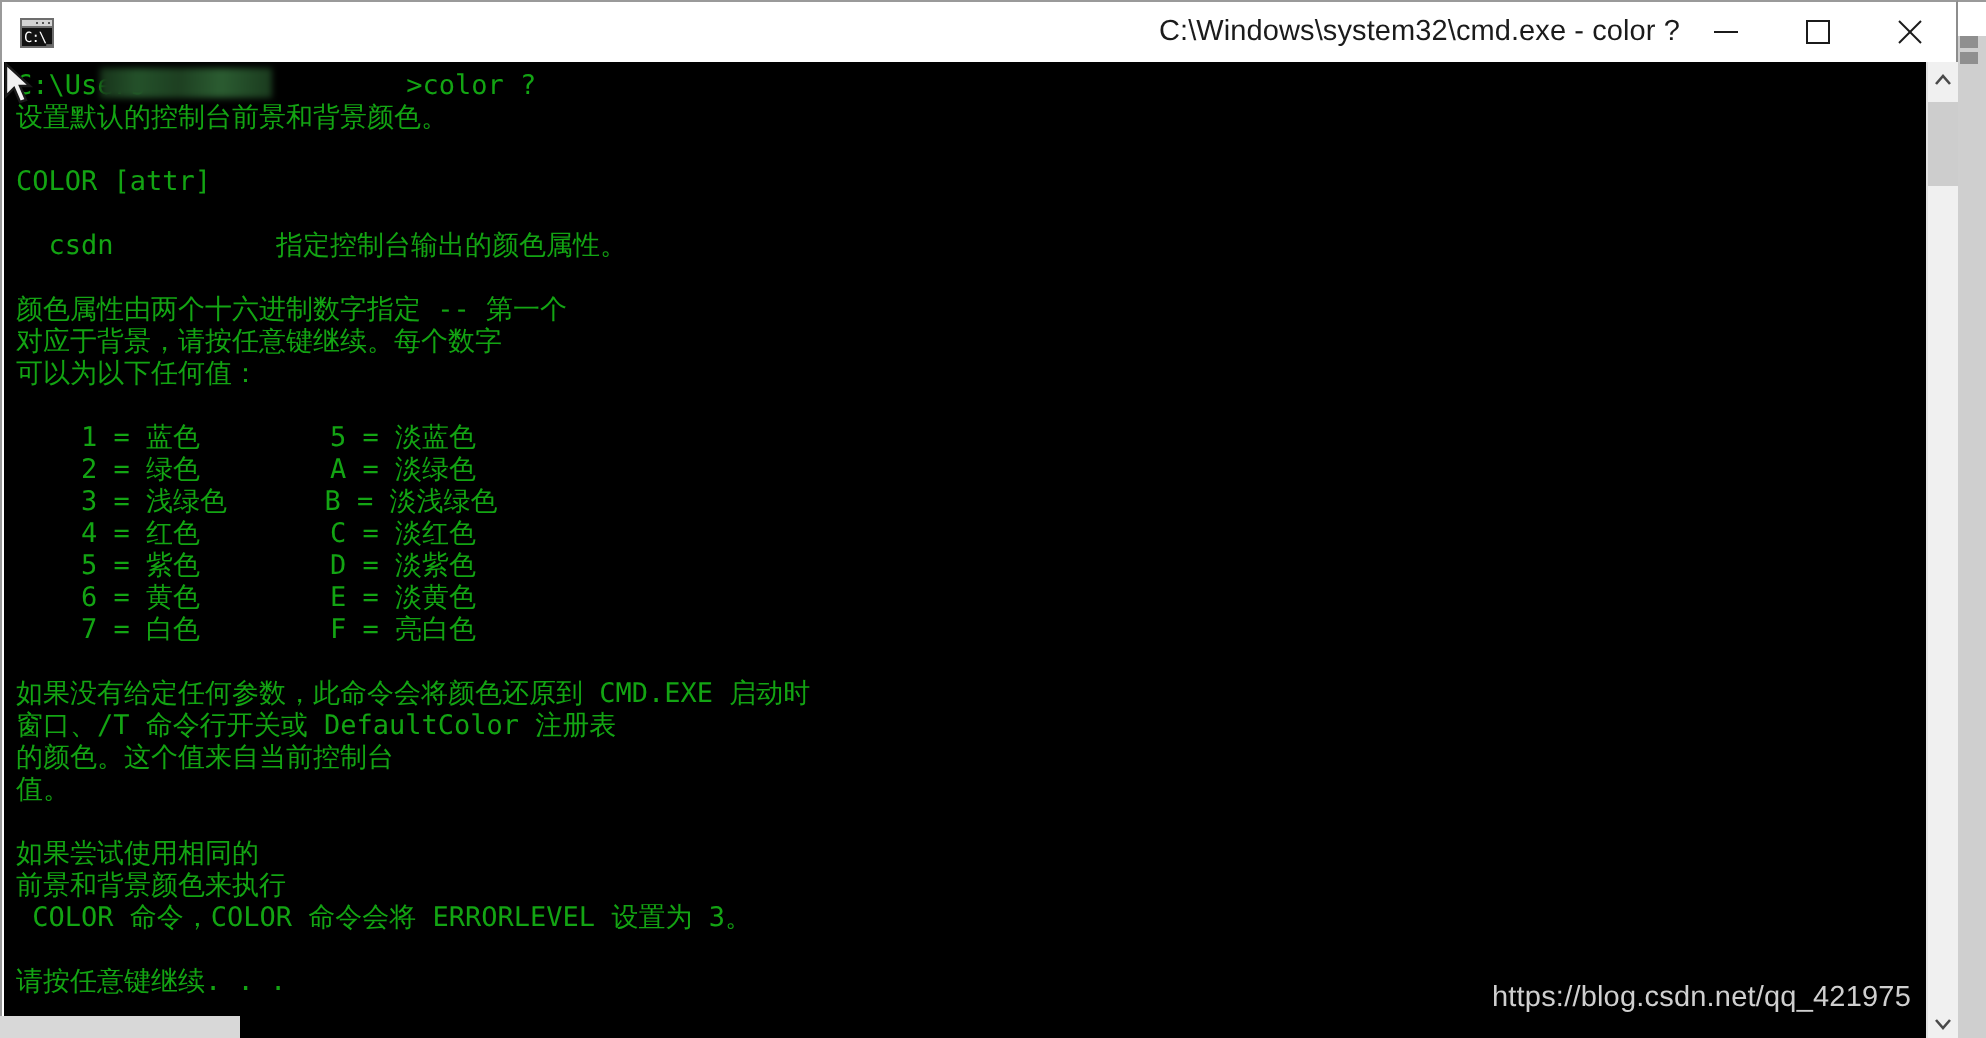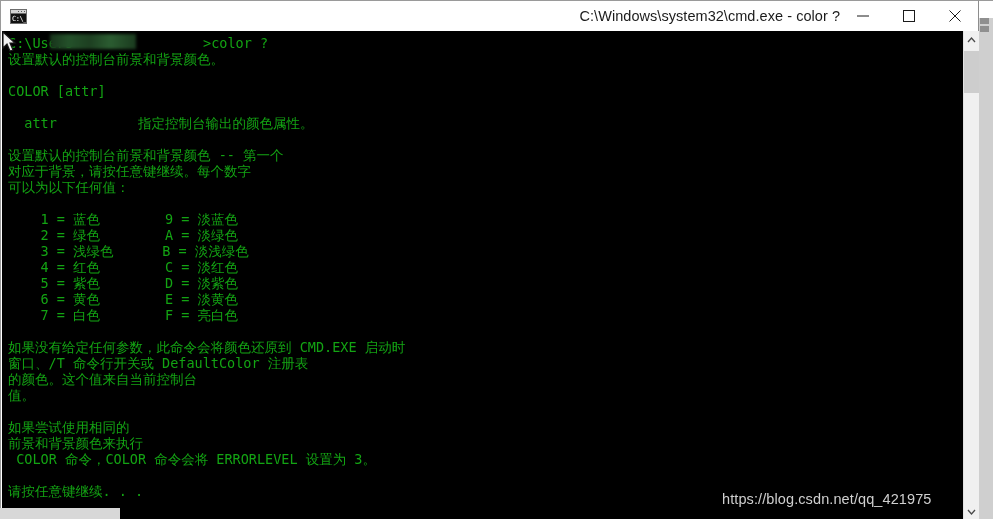--- a/index.html
+++ b/index.html
@@ -225,21 +225,21 @@
     left: 0;
     top: 508px;
     width: 120px;
     height: 11px;
     background: #d8d8d8;
   }
 
   
   #watermark {
     position: absolute;
-    left: 722px;
+    left: 746px;
     top: 491px;
     font-size: 14.5px;
     color: #cfcfcf;
     white-space: nowrap;
     letter-spacing: 0.1px;
     font-family: "Liberation Sans", sans-serif;
   }
 </style>
 </head>
 <body>
@@ -276,25 +276,25 @@
             <line x1="11.5" y1="0.5" x2="0.5" y2="11.5" stroke="#1b1b1b" stroke-width="1"></line>
           </svg>
         </div>
       </div>
     </div>
 
     <div id="client">
       <pre id="console-text"><span>C:\Users                &gt;color ?
 </span><span>设置默认的控制台前景和背景颜色。
 </span><span class="blank"></span><span>COLOR [attr]
-</span><span class="blank"></span><span>  attr          指定控制台输出的颜色属性。
-</span><span class="blank"></span><span>设置默认的控制台前景和背景颜色 -- 第一个
+</span><span class="blank"></span><span>  csdn          指定控制台输出的颜色属性。
+</span><span class="blank"></span><span>颜色属性由两个十六进制数字指定 -- 第一个
 </span><span>对应于背景，请按任意键继续。每个数字
 </span><span>可以为以下任何值：
-</span><span class="blank"></span><span>    1 = 蓝色        9 = 淡蓝色
+</span><span class="blank"></span><span>    1 = 蓝色        5 = 淡蓝色
 </span><span>    2 = 绿色        A = 淡绿色
 </span><span>    3 = 浅绿色      B = 淡浅绿色
 </span><span>    4 = 红色        C = 淡红色
 </span><span>    5 = 紫色        D = 淡紫色
 </span><span>    6 = 黄色        E = 淡黄色
 </span><span>    7 = 白色        F = 亮白色
 </span><span class="blank"></span><span>如果没有给定任何参数，此命令会将颜色还原到 CMD.EXE 启动时
 </span><span>窗口、/T 命令行开关或 DefaultColor 注册表
 </span><span>的颜色。这个值来自当前控制台
 </span><span>值。

